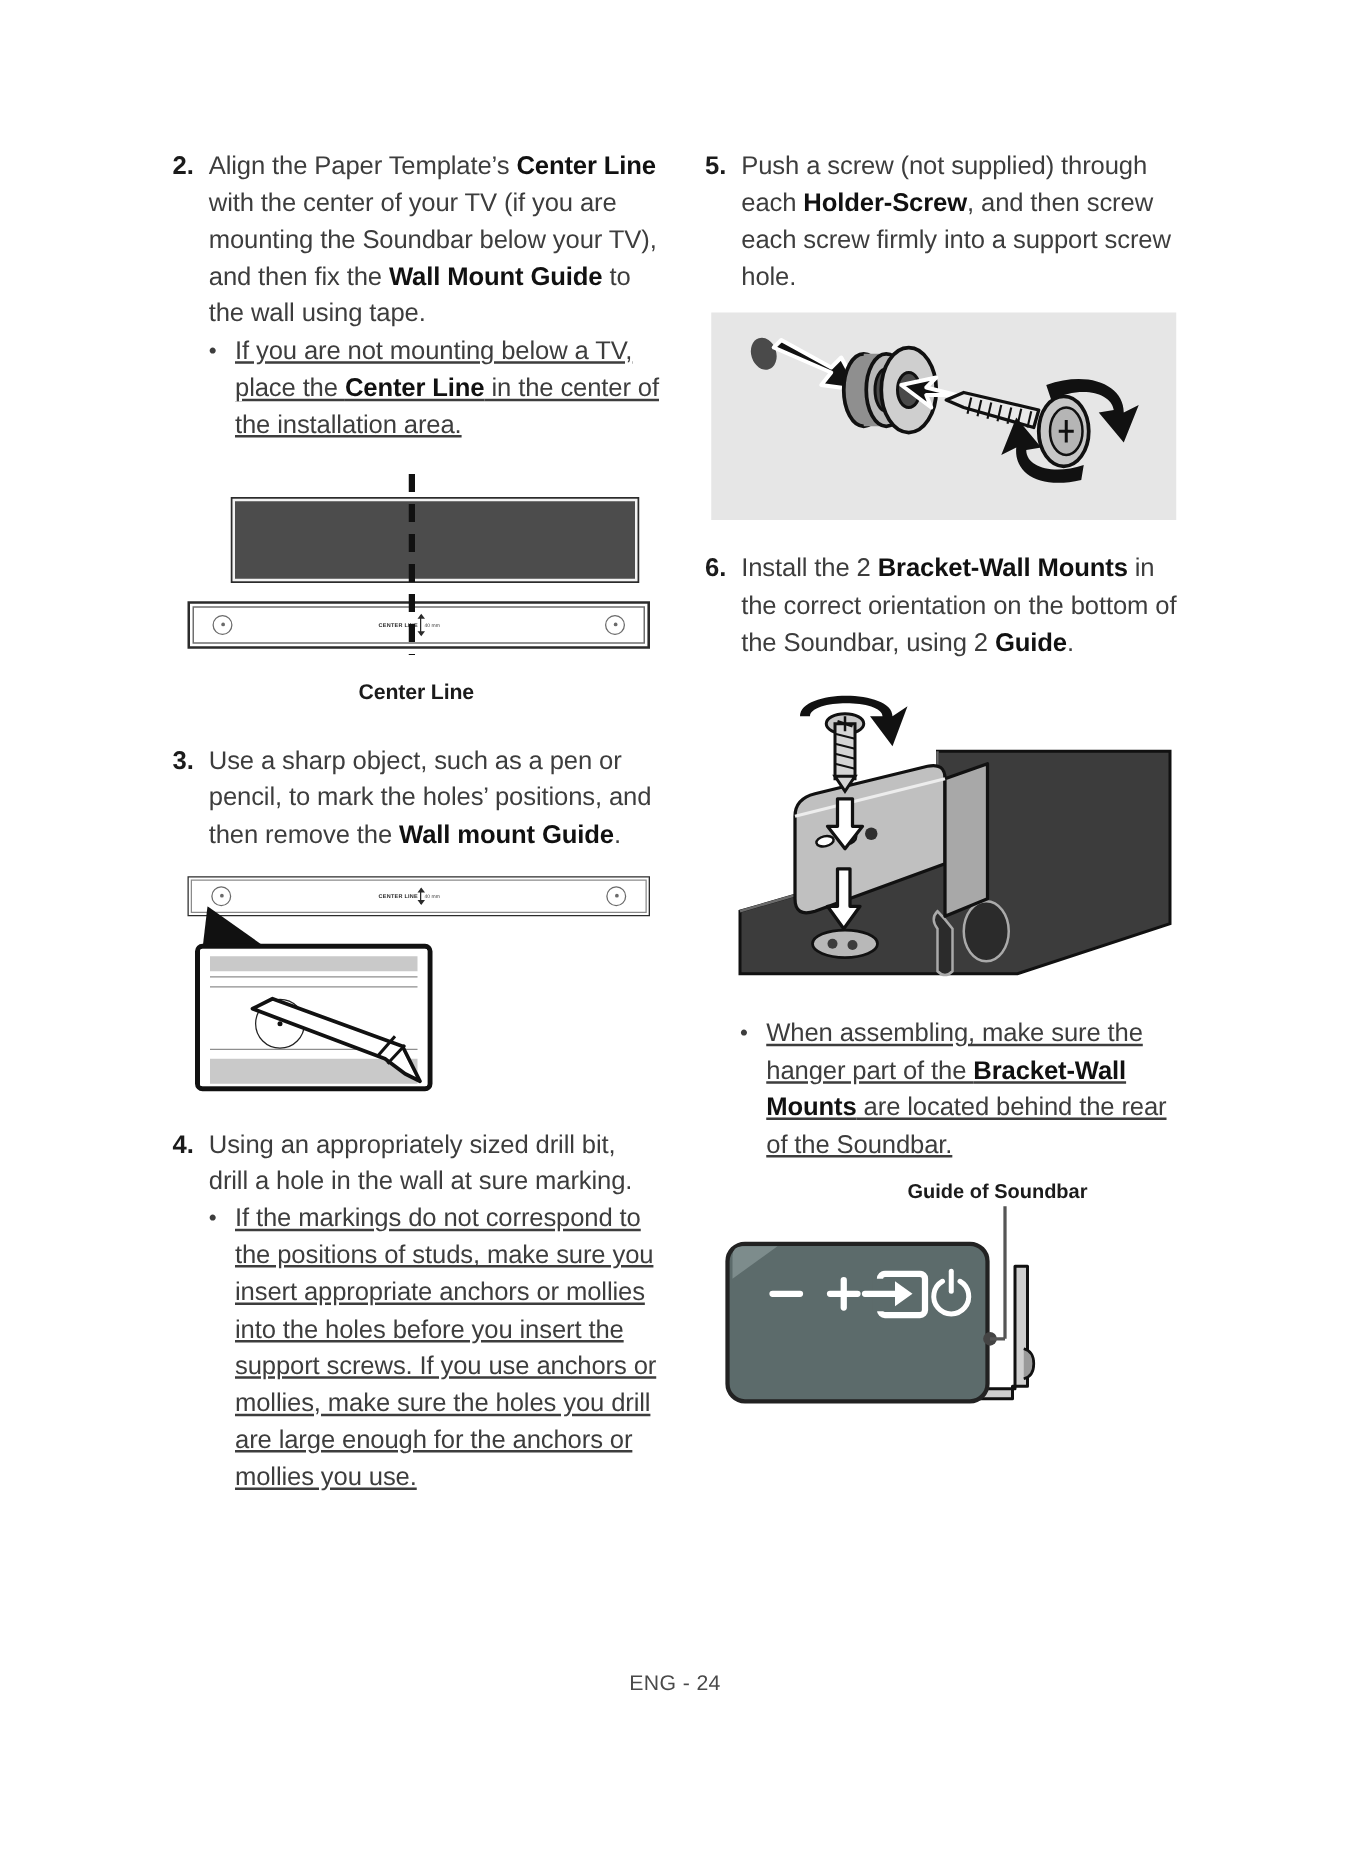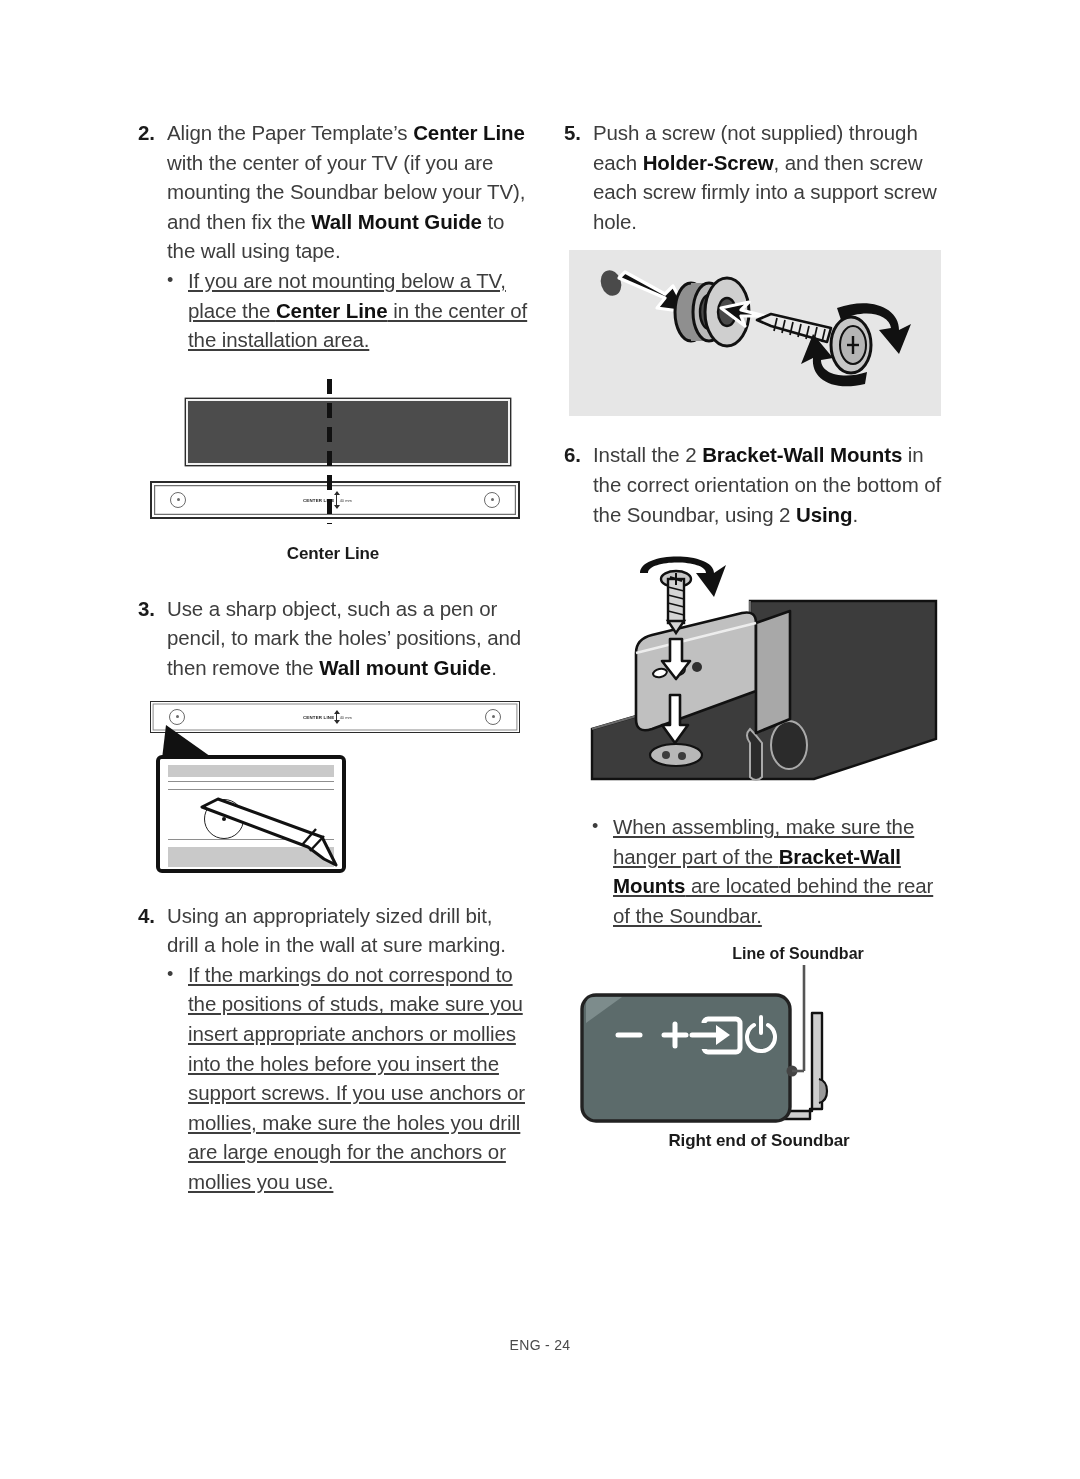--- a/index.html
+++ b/index.html
@@ -226,21 +226,21 @@
 
   
   .fig-rear { position: relative; height: 210px; }
 
   
   .footer {
     position: absolute;
     left: 0; right: 0;
     top: 1337px;
     text-align: center;
-    font-size: 14px;
+    font-size: 17px;
     color: #4a4a4a;
     letter-spacing: 0.3px;
   }
 </style>
 </head>
 <body>
 
 <div class="page">
 
   <div class="col col-left">
@@ -374,21 +374,21 @@
 
         <path d="M268,58 C302,46 330,58 330,80 L342,74 L330,104 L310,80 L322,78 C320,64 296,58 272,70 Z" fill="#111"></path>
         <path d="M296,134 C262,142 242,128 244,108 L232,114 L244,84 L264,108 L252,110 C252,124 274,130 298,122 Z" fill="#111"></path>
       </svg>
     </div>
 
     <div class="gap-md"></div>
 
     <div class="step">
       <span class="num">6.</span>
-      <span class="txt">Install the 2 <b>Bracket-Wall Mounts</b> in the correct orientation on the bottom of the Soundbar, using 2 <b>Using</b>.</span>
+      <span class="txt">Install the 2 <b>Bracket-Wall Mounts</b> in the correct orientation on the bottom of the Soundbar, using 2 <b>Guide</b>.</span>
     </div>
 
     <div class="gap-sm"></div>
 
     <div class="fig" style="height:255px;">
       <svg viewBox="0 0 390 255" style="width:390px;height:255px;">
 
         <path d="M186,58 L372,58 L372,196 L250,236 L28,236 L28,186 L186,140 Z" fill="#3c3c3c"></path>
         <path d="M186,58 L372,58 L372,196 L250,236 L28,236 L28,186 L186,140 Z" fill="none" stroke="#111" stroke-width="2.4"></path>
         <path d="M186,58 L186,140 L28,186" fill="none" stroke="#6b6b6b" stroke-width="2"></path>
@@ -438,21 +438,21 @@
     <div class="gap-sm"></div>
 
     <div class="bullet" style="margin-left:28px;">
       <span class="dot">•</span>
       <span class="txt">When assembling, make sure the hanger part of the <b>Bracket-Wall Mounts</b> are located behind the rear of the Soundbar.</span>
     </div>
 
     <div class="gap-sm"></div>
 
     <div class="fig fig-rear">
-      <div style="text-align:center;font-size:16px;font-weight:bold;color:#1b1b1b;margin-left:78px;">Line of Soundbar</div>
+      <div style="text-align:center;font-size:16px;font-weight:bold;color:#1b1b1b;margin-left:78px;">Guide of Soundbar</div>
 
       <svg viewBox="0 0 390 170" style="width:390px;height:170px;">
 
         <line x1="240" y1="2" x2="240" y2="108" stroke="#555" stroke-width="2.6"></line>
 
         <path d="M248,50 L258,50 L258,146 L246,146 L246,156 L82,156 L82,148 L248,148 Z" fill="#cfcfcf" stroke="#111" stroke-width="2.4" stroke-linejoin="round"></path>
         <path d="M255,116 q8,2 8,12 q0,10 -8,12" fill="#9a9a9a" stroke="#111" stroke-width="2.2"></path>
 
         <rect x="18" y="32" width="208" height="126" rx="14" fill="#5c6b6b" stroke="#222" stroke-width="3.4"></rect>
         <path d="M22,60 L22,42 q0,-8 8,-8 L58,34 Z" fill="#7d8c8c"></path>
@@ -472,18 +472,17 @@
           <rect x="134" y="60" width="18" height="26" fill="#5c6b6b"></rect>
           <line x1="128" y1="72" x2="160" y2="72" stroke="#fff" stroke-width="5" stroke-linecap="round"></line>
           <polygon points="152,62 166,72 152,82" fill="#fff"></polygon>
         </g>
         <g stroke="#fff" fill="none" stroke-width="4" stroke-linecap="round">
           <path d="M190,62 a14,14 0 1,0 14,0"></path>
           <line x1="197" y1="54" x2="197" y2="70"></line>
         </g>
       </svg>
 
-      <div class="cap" style="margin-top:-6px;">Right end of Soundbar</div>
     </div>
   </div>
 
   <div class="footer">ENG - 24</div>
 </div>
 
 </body></html>

